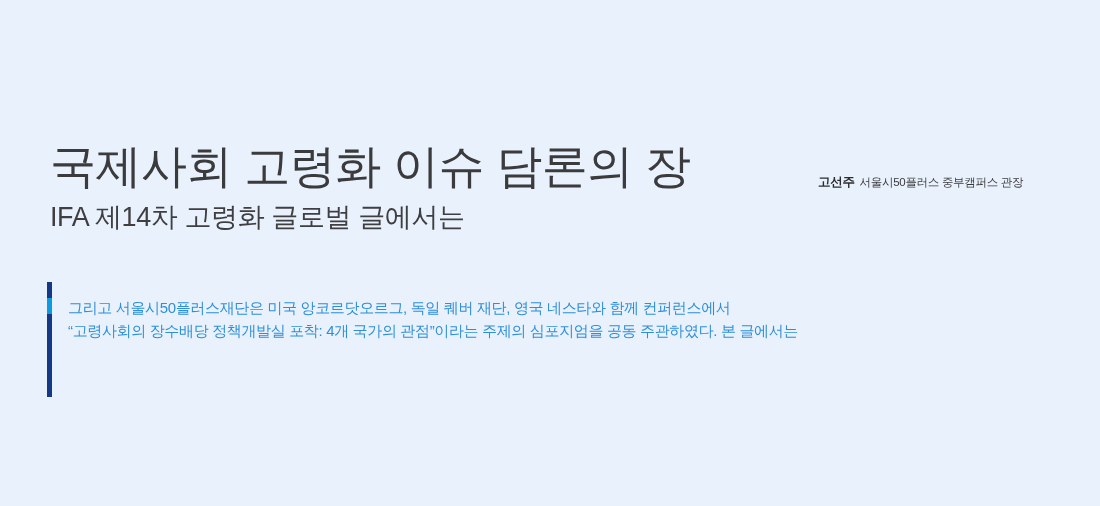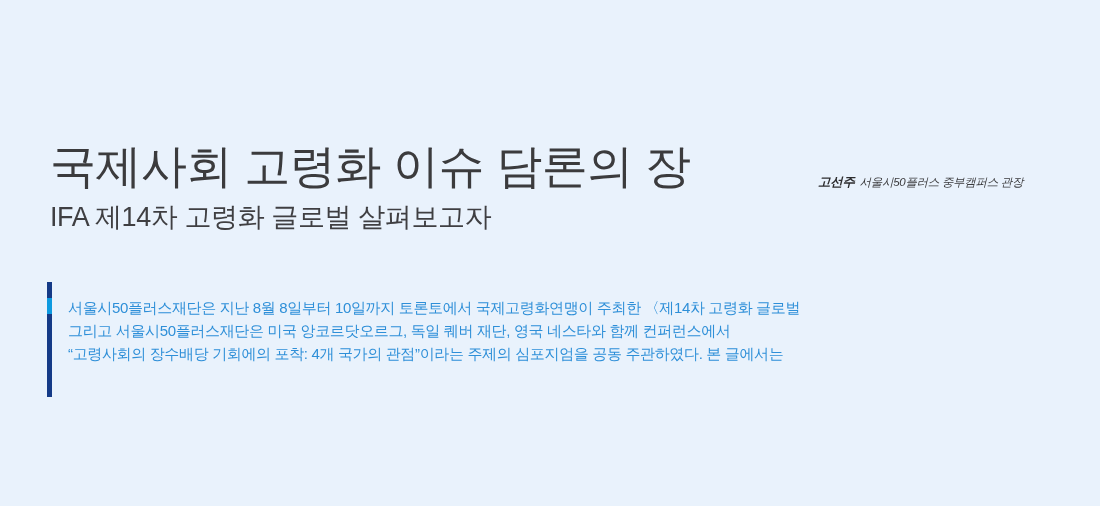--- a/index.html
+++ b/index.html
@@ -62,21 +62,20 @@
     left: 818px;
     top: 172px;
     width: 270px;
   }
 
   .author-row {
     display: block;
     white-space: nowrap;
     line-height: 18px;
     margin-bottom: 1px;
-    font-style: italic;
   }
 
   .author-name {
     font-size: 12.5px;
     font-weight: 700;
     color: #2c2c2e;
     letter-spacing: -0.3px;
   }
 
   .author-affiliation {
@@ -133,39 +132,38 @@
 </style>
 </head>
 <body>
 
 <div id="page">
 
   <div id="header-block">
 
     <h1 id="article-title">국제사회 고령화 이슈 담론의 장</h1>
 
-    <h2 id="article-subtitle">IFA 제14차 고령화 글로벌 살펴보고자</h2>
+    <h2 id="article-subtitle">IFA 제14차 고령화 글로벌 글에서는</h2>
 
     <div id="byline">
 
       <div class="author-row">
         <span class="author-name">고선주</span><span class="author-affiliation">서울시50플러스 중부캠퍼스 관장</span>
       </div>
 
 
     </div>
   </div>
 
   <div id="lead-section">
 
     <div id="accent-bar">
       <div id="accent-bar-highlight"></div>
     </div>
 
     <p id="lead-paragraph">
-      <span class="lead-line">서울시50플러스재단은 지난 8월 8일부터 10일까지 토론토에서 국제고령화연맹이 주최한 〈제14차 고령화 글로벌</span>
       <span class="lead-line">그리고 서울시50플러스재단은 미국 앙코르닷오르그, 독일 퀘버 재단, 영국 네스타와 함께 컨퍼런스에서</span>
-      <span class="lead-line">“고령사회의 장수배당 기회에의 포착: 4개 국가의 관점”이라는 주제의 심포지엄을 공동 주관하였다. 본 글에서는</span>
+      <span class="lead-line">“고령사회의 장수배당 정책개발실 포착: 4개 국가의 관점”이라는 주제의 심포지엄을 공동 주관하였다. 본 글에서는</span>
     </p>
 
   </div>
 
 </div>
 
 </body></html>

